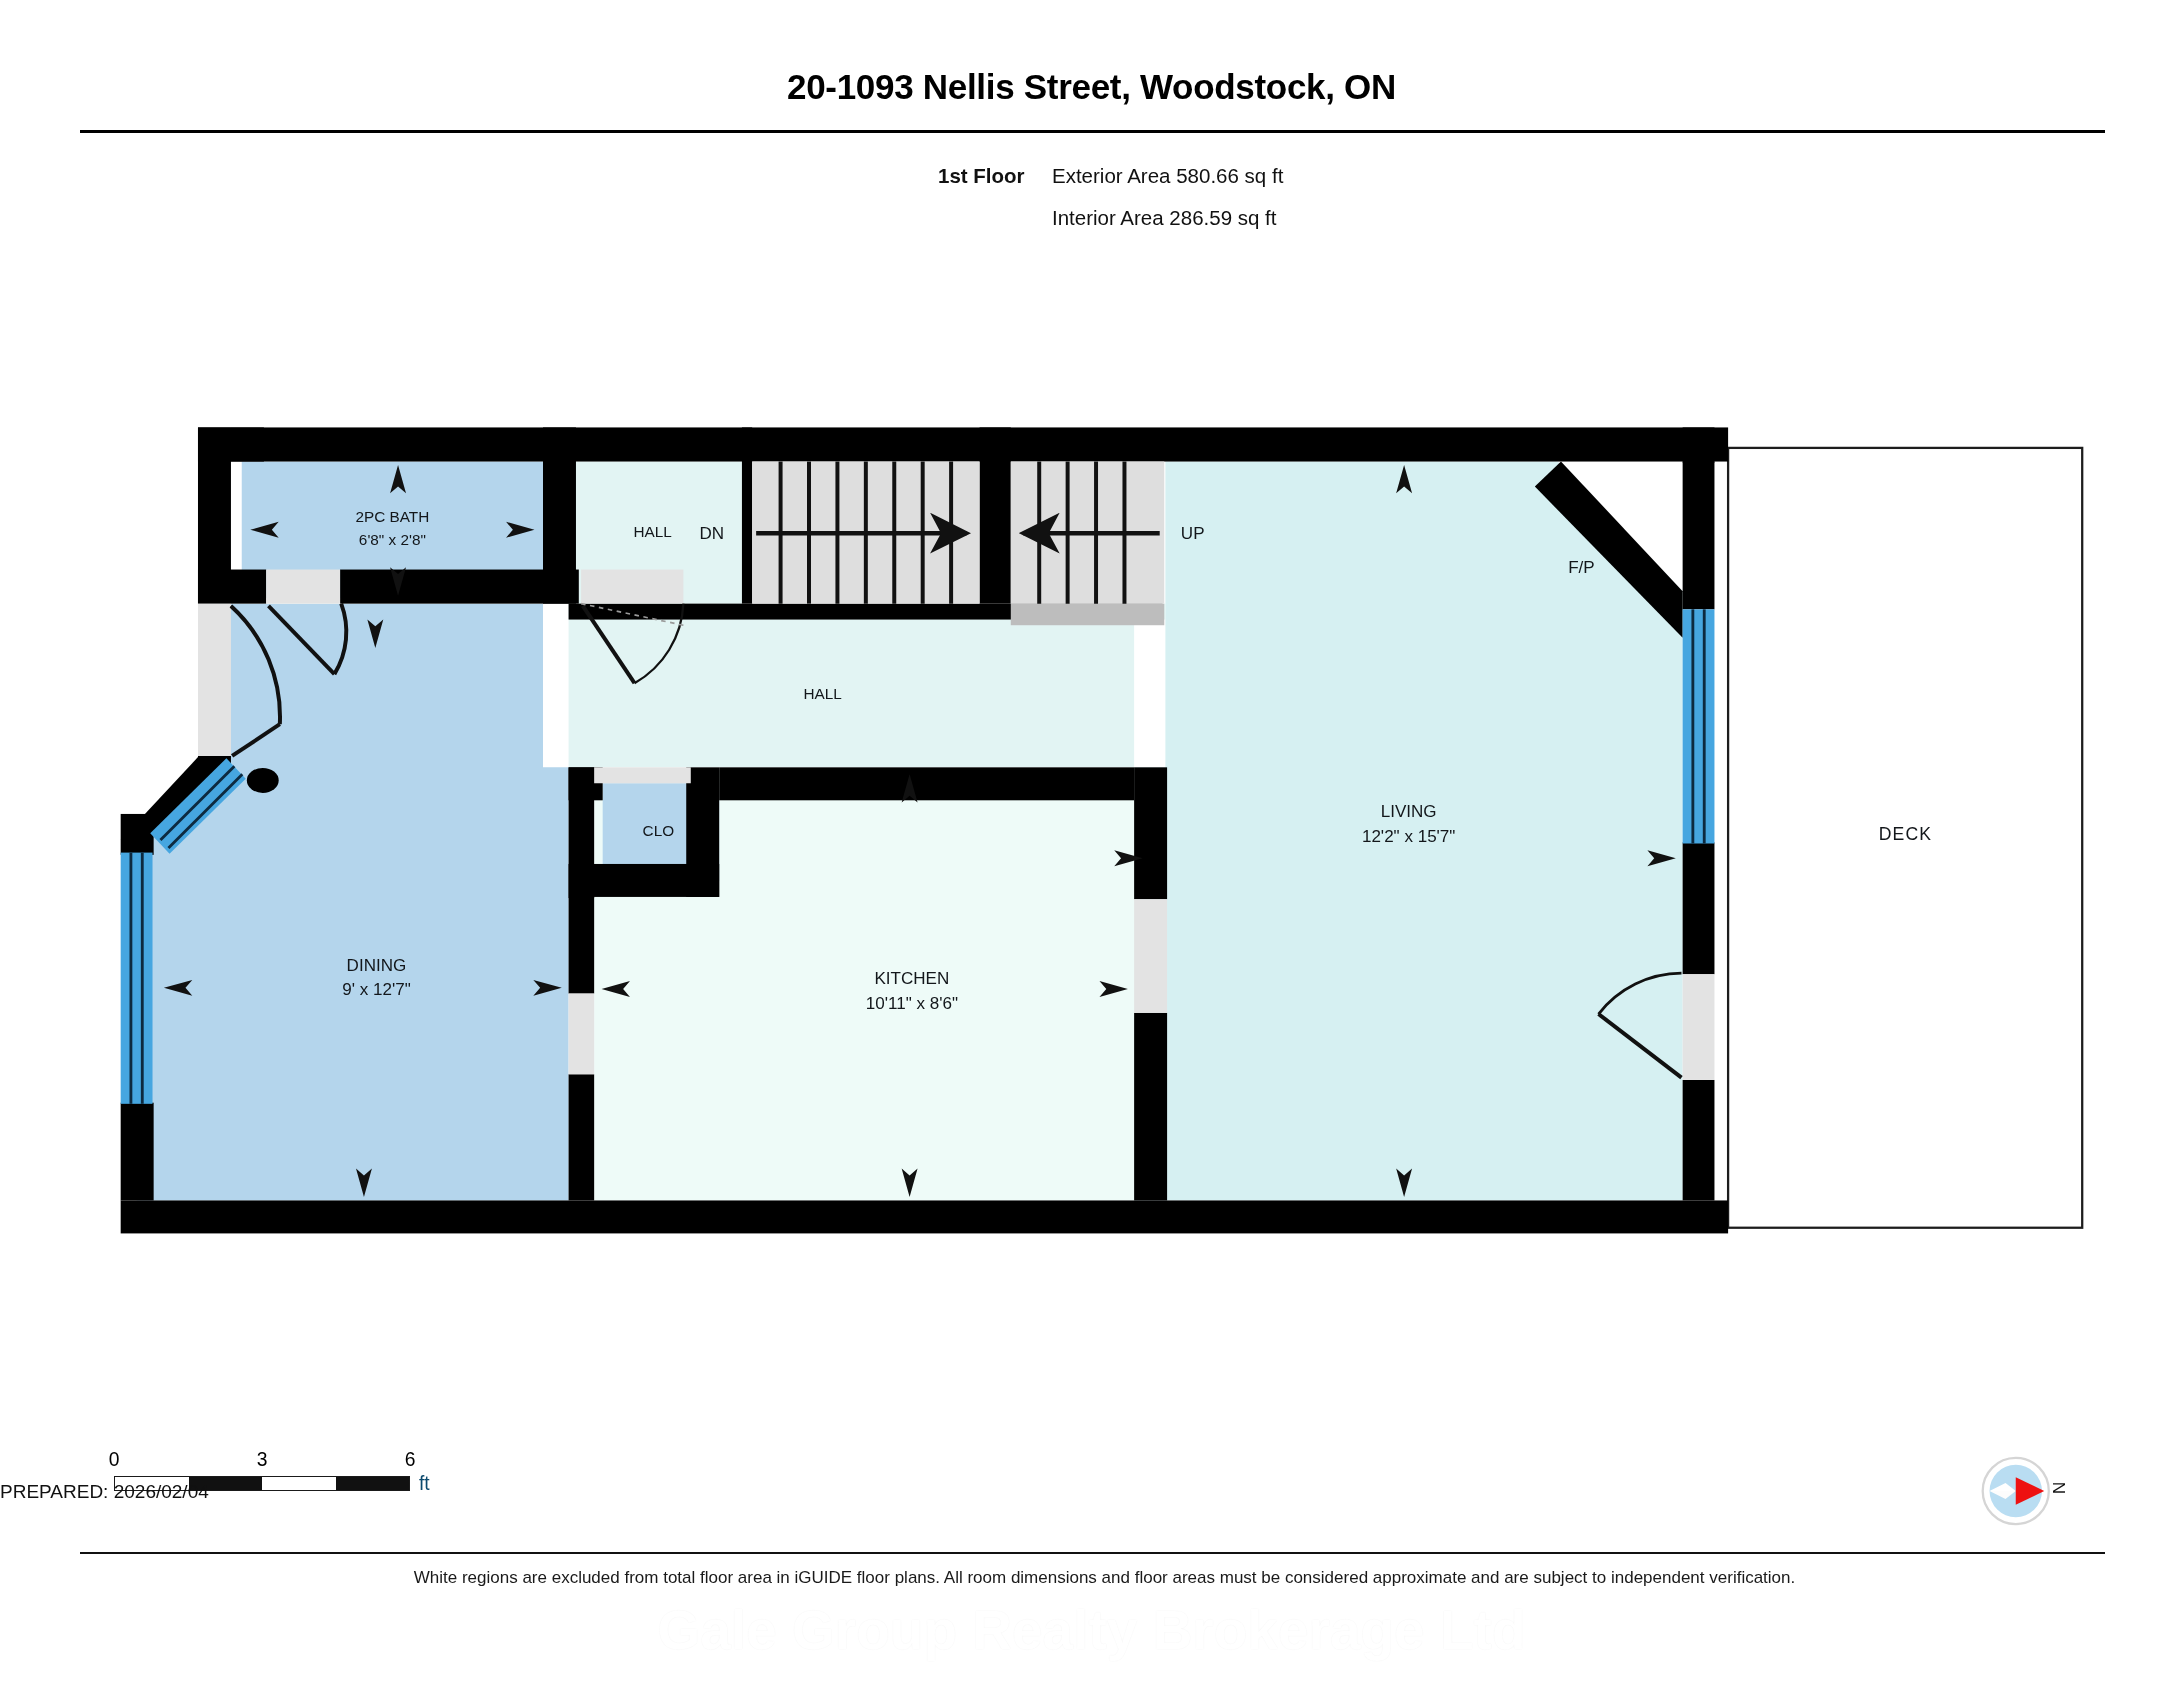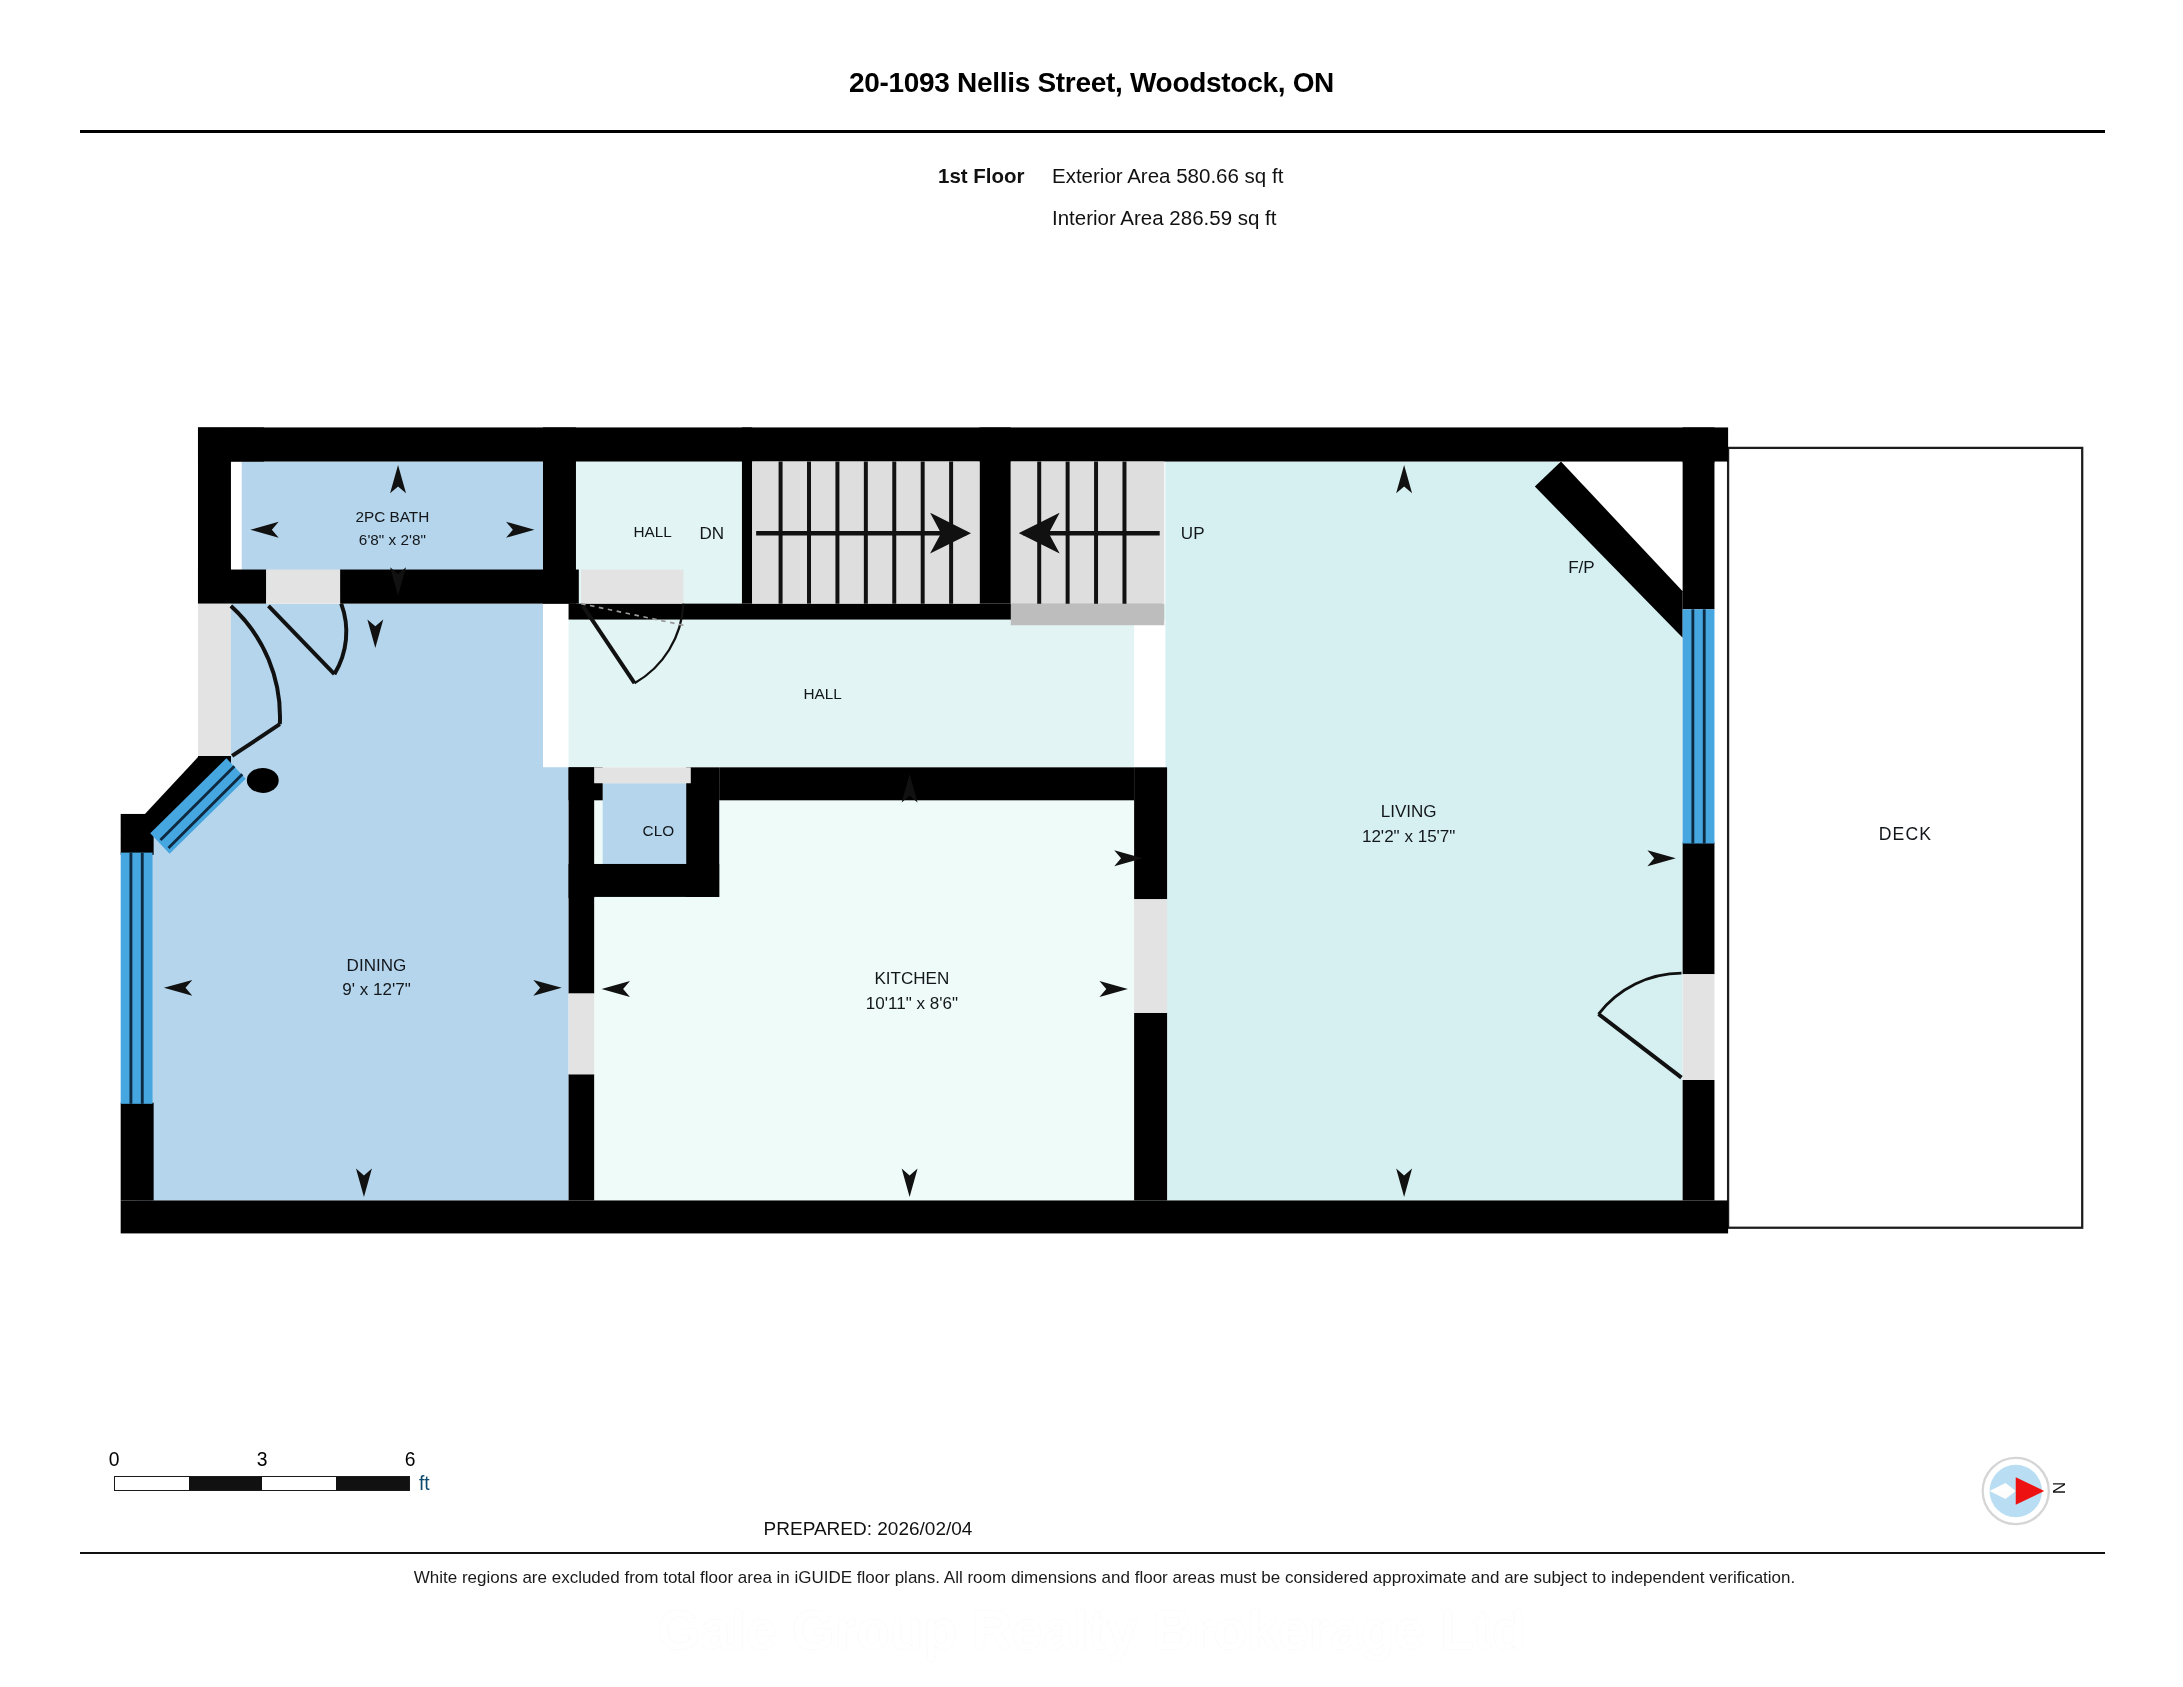--- a/index.html
+++ b/index.html
@@ -27,21 +27,21 @@
     position: absolute;
     left: 0; top: 0;
     width: 2183px;
   }
   .title {
     position: absolute;
     left: 0;
     top: 67px;
     width: 2183px;
     text-align: center;
-    font-size: 28px;
+    font-size: 35px;
     font-weight: bold;
     letter-spacing: -0.3px;
     color: #000;
     white-space: nowrap;
   }
   .title-rule {
     position: absolute;
     left: 80px;
     top: 130px;
     width: 2025px;
@@ -128,24 +128,22 @@
     top: -3.4px;
     font-size: 19.3px;
     color: #0c4a6e;
   }
 
   .prepared {
     position: absolute;
     left: 0;
     top: 1481px;
     width: 1736px;
-    text-align: center;
     font-size: 19px;
     color: #111;
-    margin-top: 37px;
   }
 
   .compass {
     position: absolute;
     left: 1977px;
     top: 1451px;
     width: 114px;
     height: 80px;
   }
   .compass .n {

